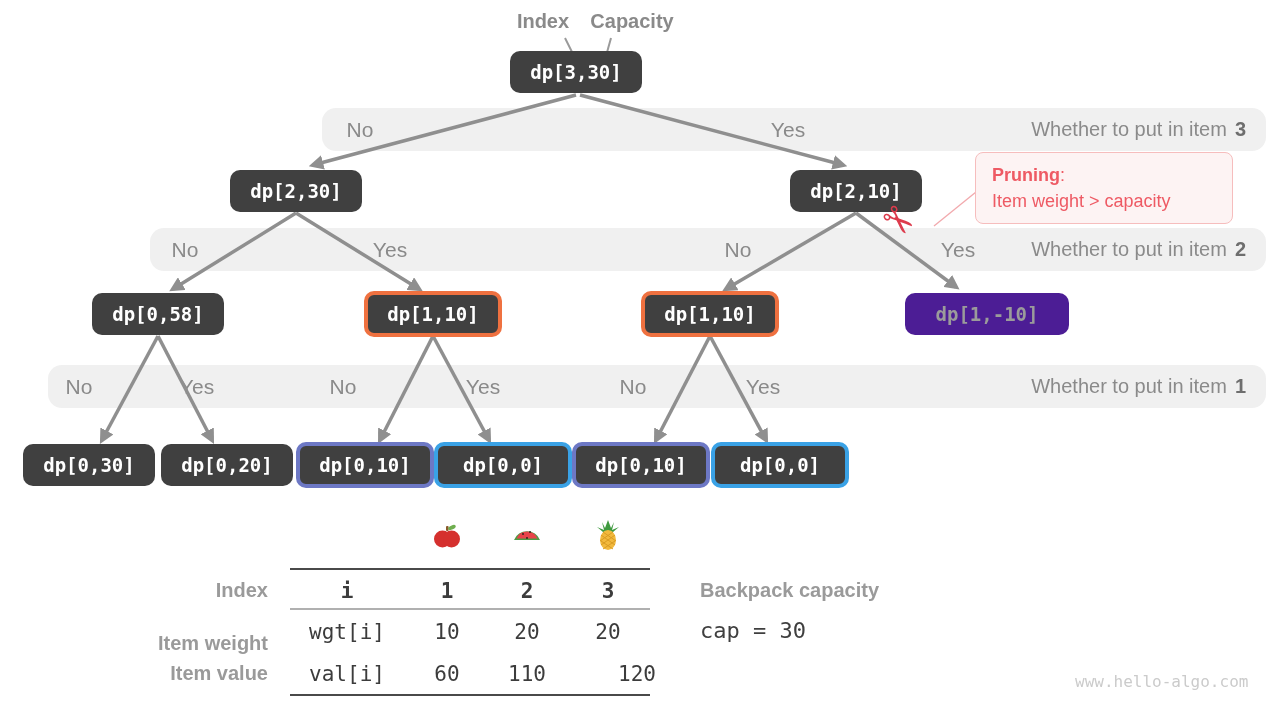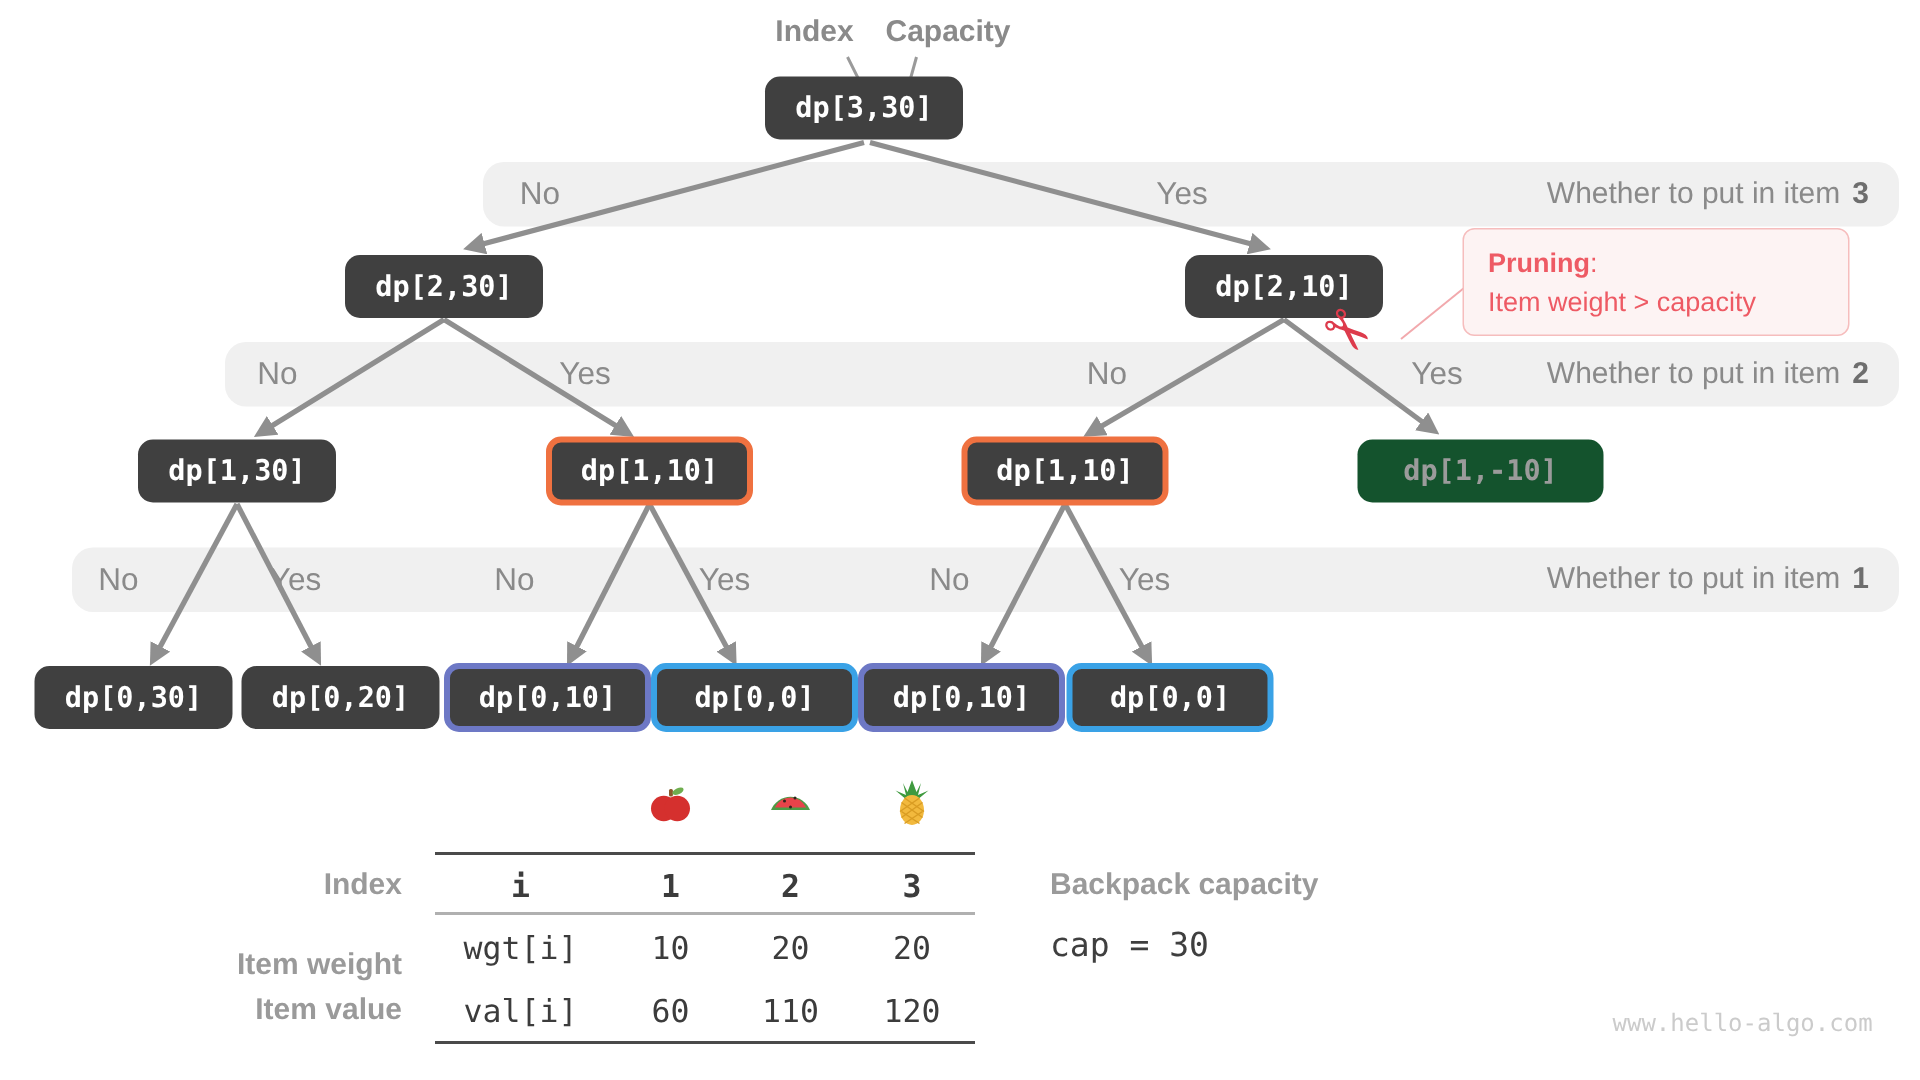--- a/index.html
+++ b/index.html
@@ -26,21 +26,21 @@
   
   .node{
     position:absolute;height:42px;border-radius:10px;background:#404040;color:#ffffff;
     display:flex;align-items:center;justify-content:center;
     font-family:"DejaVu Sans Mono", monospace;font-weight:bold;font-size:19px;
     z-index:3;box-sizing:border-box;white-space:nowrap;
   }
   .node.b-orange{border:4px solid #ef7140;height:46px;}
   .node.b-purple{border:4px solid #6d78c5;height:46px;}
   .node.b-blue{border:4px solid #3aa2e6;height:46px;}
-  .node.gray{background:#14532d;color:#9b9b9b;}
+  .node.gray{background:#4c1d95;color:#9b9b9b;}
   
   svg.arrows{position:absolute;left:0;top:0;z-index:2;pointer-events:none;}
   
   .prune-box{
     position:absolute;left:975px;top:152px;width:258px;height:72px;box-sizing:border-box;
     background:#fdf3f3;border:1.5px solid #f6bdbd;border-radius:8px;
     padding:9px 16px;z-index:4;
     font-size:18px;color:#ee5a64;line-height:26px;white-space:nowrap;
   }
   .prune-box .t{font-weight:bold;}
@@ -140,21 +140,21 @@
       <line x1="710" y1="336" x2="656" y2="440" marker-end="url(#ah)"></line>
       <line x1="710" y1="336" x2="766" y2="440" marker-end="url(#ah)"></line>
     </g>
 
     <line x1="976" y1="192" x2="934" y2="226" stroke="#f2a9ad" stroke-width="1.3"></line>
   </svg>
 
   <div class="node" style="left:510px;top:51px;width:132px;">dp[3,30]</div>
   <div class="node" style="left:230px;top:170px;width:132px;">dp[2,30]</div>
   <div class="node" style="left:790px;top:170px;width:132px;">dp[2,10]</div>
-  <div class="node" style="left:92px;top:293px;width:132px;">dp[1,30]</div>
+  <div class="node" style="left:92px;top:293px;width:132px;">dp[0,58]</div>
   <div class="node b-orange" style="left:364px;top:291px;width:138px;">dp[1,10]</div>
   <div class="node b-orange" style="left:641px;top:291px;width:138px;">dp[1,10]</div>
   <div class="node gray" style="left:905px;top:293px;width:164px;">dp[1,-10]</div>
   <div class="node" style="left:23px;top:444px;width:132px;">dp[0,30]</div>
   <div class="node" style="left:161px;top:444px;width:132px;">dp[0,20]</div>
   <div class="node b-purple" style="left:296px;top:442px;width:138px;">dp[0,10]</div>
   <div class="node b-blue" style="left:434px;top:442px;width:138px;">dp[0,0]</div>
   <div class="node b-purple" style="left:572px;top:442px;width:138px;">dp[0,10]</div>
   <div class="node b-blue" style="left:711px;top:442px;width:138px;">dp[0,0]</div>
 
@@ -204,20 +204,20 @@
   <div class="tcell hdr" style="left:563px;top:579px;">3</div>
 
   <div class="tcell" style="left:302px;top:620px;">wgt[i]</div>
   <div class="tcell" style="left:402px;top:620px;">10</div>
   <div class="tcell" style="left:482px;top:620px;">20</div>
   <div class="tcell" style="left:563px;top:620px;">20</div>
 
   <div class="tcell" style="left:302px;top:662px;">val[i]</div>
   <div class="tcell" style="left:402px;top:662px;">60</div>
   <div class="tcell" style="left:482px;top:662px;">110</div>
-  <div class="tcell" style="left:563px;top:662px;">120</div>
+  <div class="tcell" style="left:592px;top:662px;">120</div>
 
   <div class="cap-label">Backpack capacity</div>
   <div class="cap-code">cap = 30</div>
 
   <div class="watermark">www.hello-algo.com</div>
 
 </div>
 
 </body></html>

